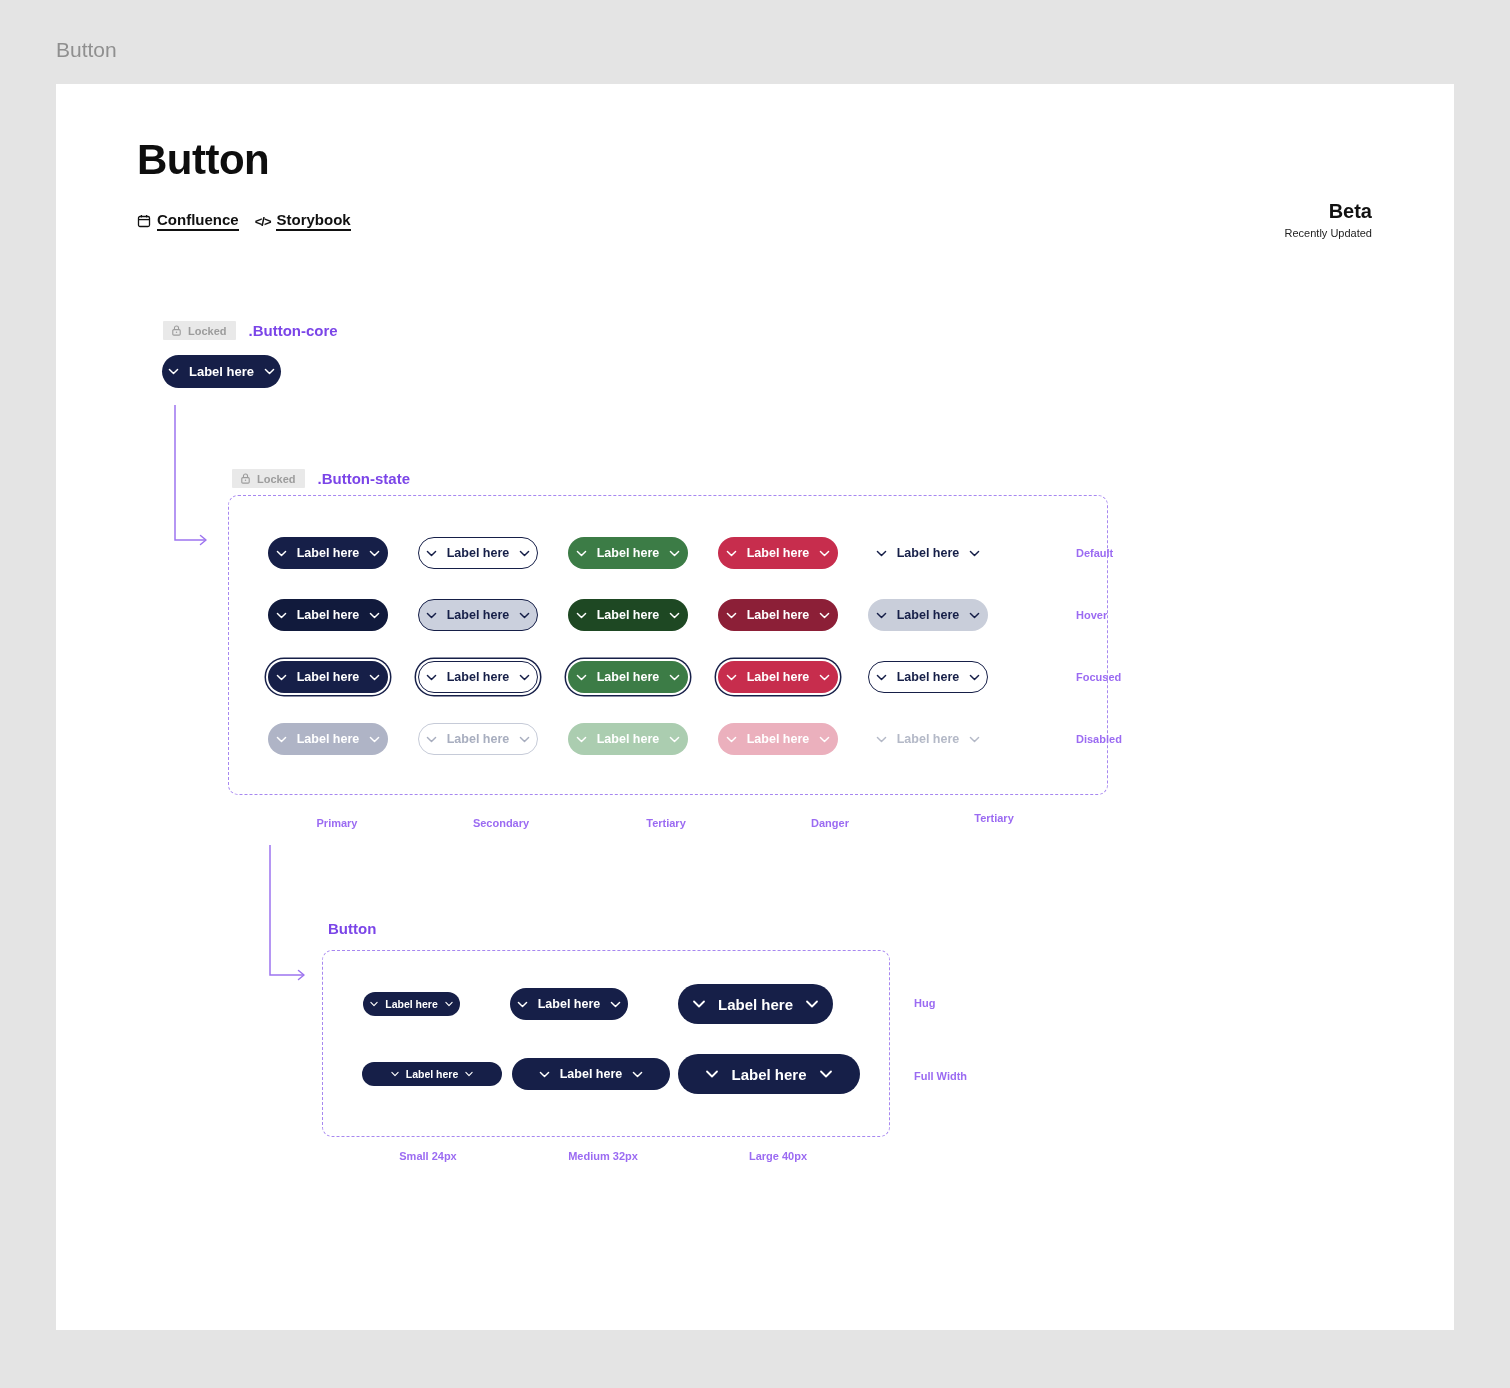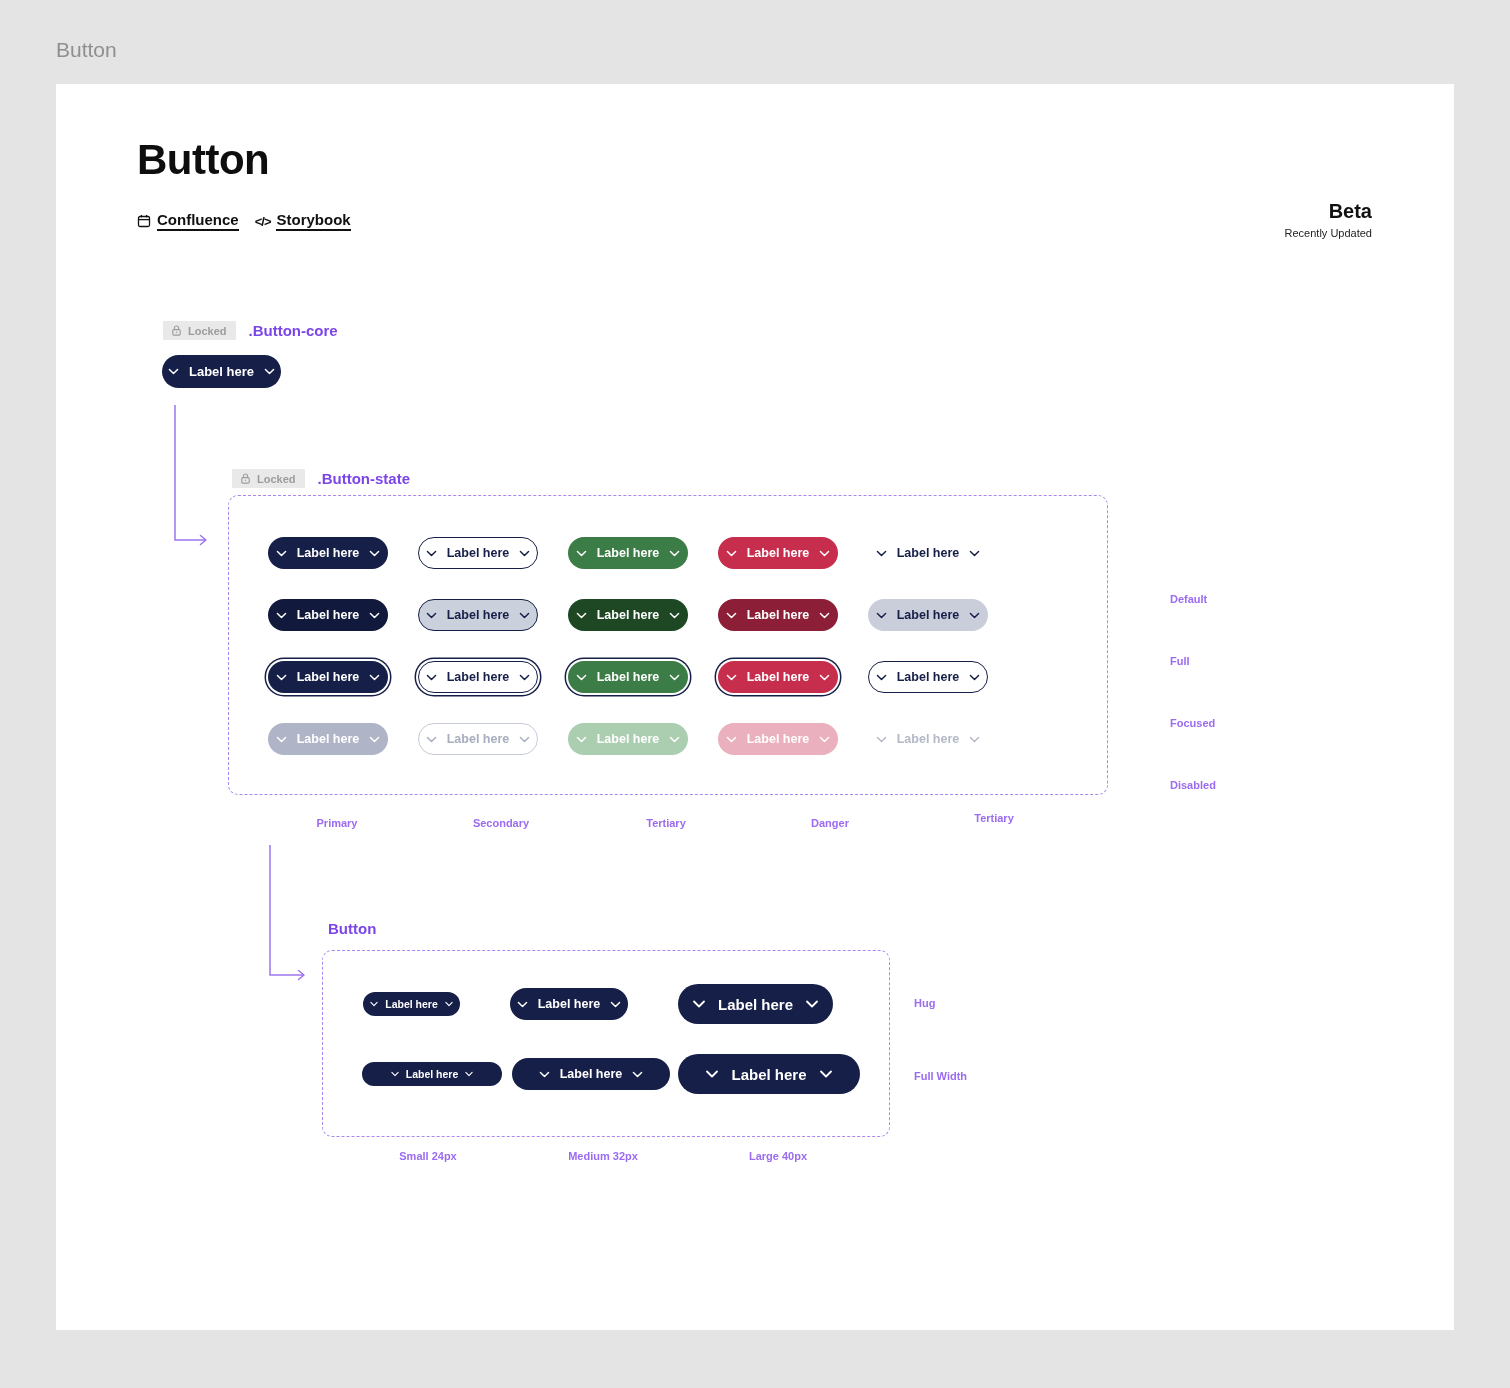--- a/index.html
+++ b/index.html
@@ -60,21 +60,21 @@
   .v-danger.s-default  { background:#C72D4D; }
   .v-danger.s-hover    { background:#8C1F37; }
   .v-danger.s-focused  { background:#C72D4D; box-shadow:0 0 0 2px #fff, 0 0 0 3.5px #161F48; }
   .v-danger.s-disabled { background:#EBB0BD; }
 
   .v-tertiary { background:transparent; color:#161F48; }
   .v-tertiary.s-hover    { background:#C9CEDA; }
   .v-tertiary.s-focused  { background:#fff; border:1.8px solid #161F48; }
   .v-tertiary.s-disabled { color:#B4B9C7; }
 
-  .row-annot { position:absolute; left:1114px;margin-top:46px; }
+  .row-annot { position:absolute; left:1020px; }
   .col-annot { position:absolute; transform:translateX(-50%); }
 
   .size-title { position:absolute; left:272px; top:836px; }
   .size-btn { position:absolute; display:inline-flex; align-items:center; justify-content:center;
               background:#161F48; color:#fff; border-radius:999px; font-weight:700; cursor:pointer; }
   .sz-s { height:24px; font-size:10.5px; gap:6px; }
   .sz-m { height:32px; font-size:12.5px; gap:9px; }
   .sz-l { height:40px; font-size:15px; gap:11px; }
   .sz-s .chev { width:10px; height:10px; }
   .sz-m .chev { width:13px; height:13px; }
@@ -351,21 +351,21 @@
           <use href="#chev"></use>
         </svg>
         <span>Label here</span>
         <svg class="chev">
           <use href="#chev"></use>
         </svg>
       </div>
   </div>
 
   <span class="annot row-annot" style="top:463px;">Default</span>
-  <span class="annot row-annot" style="top:525px;">Full</span>
+  <span class="annot row-annot" style="top:525px;">Hover</span>
   <span class="annot row-annot" style="top:587px;">Focused</span>
   <span class="annot row-annot" style="top:649px;">Disabled</span>
 
   <span class="annot col-annot" style="left:281px; top:733px;">Primary</span>
   <span class="annot col-annot" style="left:445px; top:733px;">Secondary</span>
   <span class="annot col-annot" style="left:610px; top:733px;">Tertiary</span>
   <span class="annot col-annot" style="left:774px; top:733px;">Danger</span>
   <span class="annot col-annot" style="left:938px; top:728px;">Tertiary</span>
 
   <svg class="arrow" style="left:213px; top:761px;" width="42" height="136">

